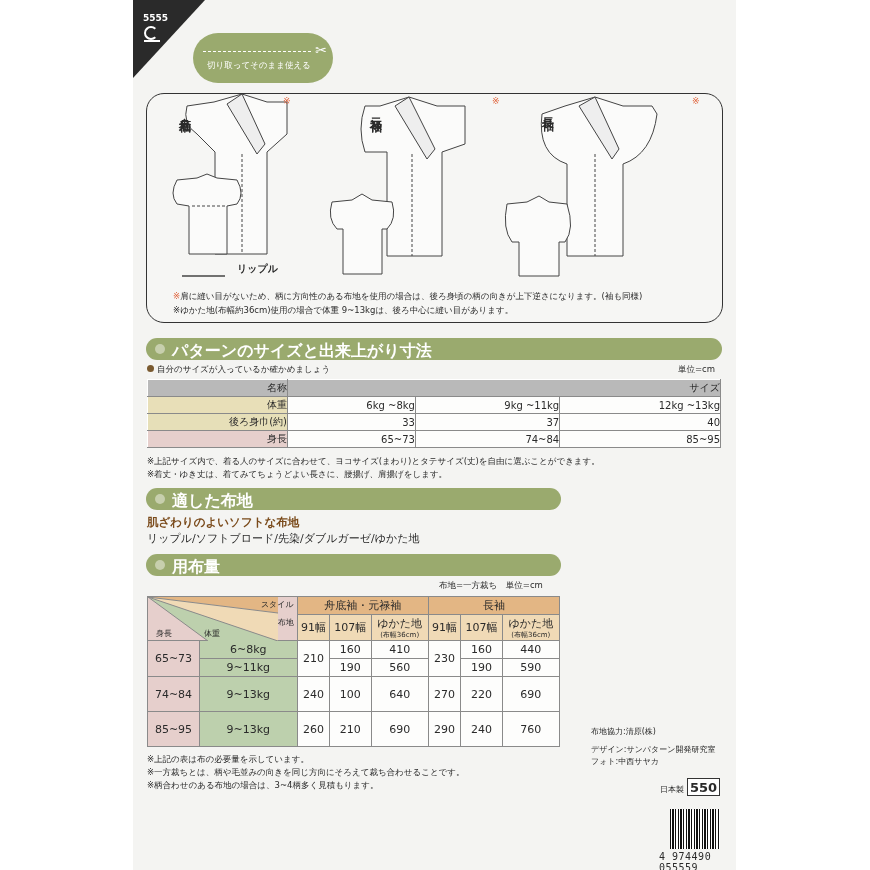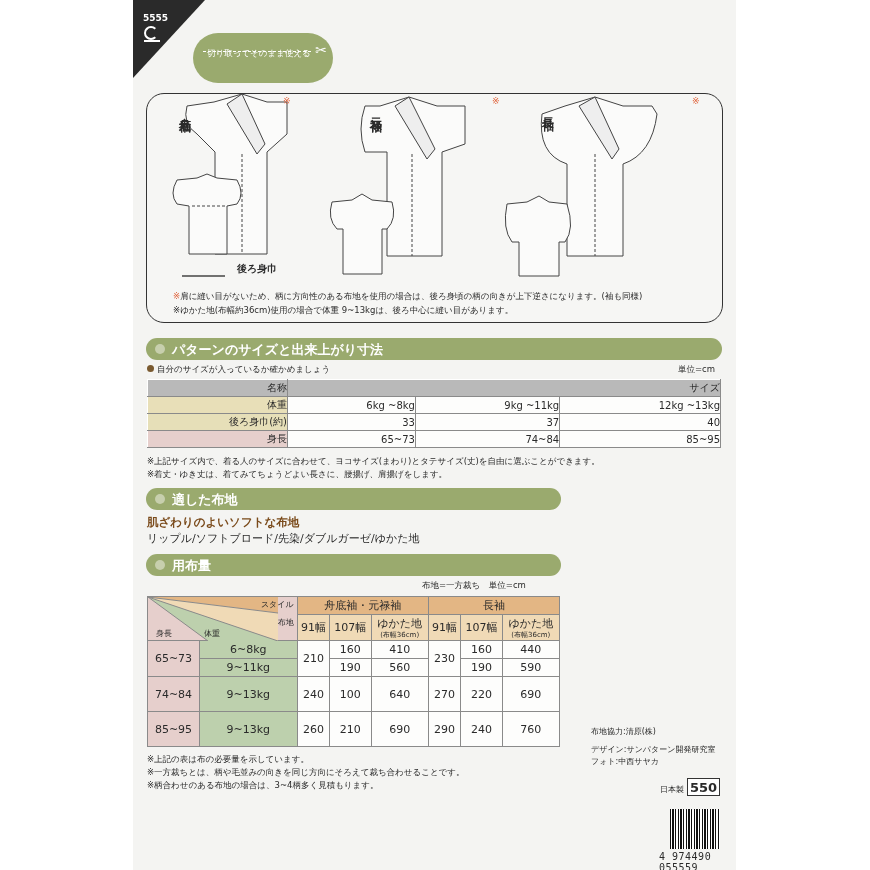--- a/index.html
+++ b/index.html
@@ -6,29 +6,29 @@
   html,body{width:870px;height:870px;background:#ffffff;overflow:hidden}
   body{font-family:"DejaVu Sans","Liberation Sans",sans-serif;color:#2a2a2a}
   .page{position:absolute;left:133px;top:0;width:603px;height:870px;background:#f4f4f2}
   .corner{position:absolute;left:0;top:0;width:0;height:0;border-top:78px solid #2a2a2a;border-right:72px solid transparent}
   .code{position:absolute;left:10px;top:13px;color:#fff;font-size:9px;font-weight:bold;letter-spacing:0}
   .logo{position:absolute;left:11px;top:26px;width:14px;height:14px;border:2px solid #fff;border-radius:50%;border-right-color:transparent}
   .logo:after{content:"";position:absolute;left:-2px;bottom:-4px;width:16px;height:2px;background:#fff}
   .badge{position:absolute;left:60px;top:33px;width:140px;height:50px;background:#9aaa6e;border-radius:25px;color:#fff;padding:11px 0 0 14px}
   .badge .dash{position:absolute;left:10px;top:18px;width:108px;border-top:1px dashed #fff}
   .badge .scis{position:absolute;right:6px;top:10px;font-size:14px;line-height:14px}
-  .badge .small{font-size:8.5px;display:block;margin-top:4px;line-height:10px}
+  .badge .small{font-size:8.5px;display:block;margin-top:16px;line-height:10px}
   .badge .big{font-size:11.5px;font-weight:bold;display:block;line-height:15px;color:#2a2a2a}
   .intro{position:absolute;left:210px;top:34px;width:385px;font-size:11.5px;line-height:18px;color:#2a2a2a}
   .diagram{position:absolute;left:13px;top:93px;width:577px;height:230px;border:1.5px solid #333;border-radius:18px;background:#f6f6f4}
   .lbl-v{position:absolute;font-size:12px;writing-mode:vertical-rl;letter-spacing:1px;font-weight:bold}
   .back-lbl{position:absolute;font-size:10px;font-weight:bold}
   .note{position:absolute;left:26px;font-size:8.5px;line-height:12px}
   .note .red{color:#e0623a}
-  .sec{position:absolute;left:13px;height:22px;background:#9aaa6e;border-radius:11px;color:#fff;font-size:13px;font-weight:bold;padding:3px 0 13px 26px}
+  .sec{position:absolute;left:13px;height:22px;background:#9aaa6e;border-radius:11px;color:#fff;font-size:16px;font-weight:bold;padding:3px 0 13px 26px}
   .sec:before{content:"";position:absolute;left:9px;top:6px;width:10px;height:10px;border-radius:50%;background:#c7cfad}
   .sub{position:absolute;font-size:8.5px}
   .dot{display:inline-block;width:7px;height:7px;border-radius:50%;background:#7a5a30;margin-right:3px}
   table{border-collapse:collapse;position:absolute}
   .t1{left:14px;top:379px;width:574px;font-size:10px}
   .t1 td{border:1px solid #fff;height:17px;text-align:right;background:#fdfdfc;border-bottom:1px solid #8a8a8a;border-right:1px solid #8a8a8a}
   .t1 tr.h td{background:#b9b9b9}
   .t1 td.k1{background:#e8dfb8;width:140px}
   .t1 td.k2{background:#e6dfb8}
   .t1 td.k3{background:#e6cfcc}
@@ -91,21 +91,21 @@
       </g>
       <g fill="#e0623a" font-size="9">
         <text x="136" y="10">※</text>
         <text x="345" y="10">※</text>
         <text x="545" y="10">※</text>
       </g>
     </svg>
     <div class="lbl-v" style="left:29px;top:14px">舟底袖</div>
     <div class="lbl-v" style="left:220px;top:14px">元禄袖</div>
     <div class="lbl-v" style="left:392px;top:14px">長袖</div>
-    <div class="back-lbl" style="left:90px;top:168px">後ろ身巾</div>
+    <div class="back-lbl" style="left:90px;top:168px">リップル</div>
     <div class="note" style="top:196px">
       <span class="red">※</span><span>肩に縫い目がないため、柄に方向性のある布地を使用の場合は、後ろ身頃の柄の向きが上下逆さになります。(袖も同様)</span>
     </div>
     <div class="note" style="top:210px">
       <span>※</span><span>ゆかた地(布幅約36cm)使用の場合で体重 9~13kgは、後ろ中心に縫い目があります。</span>
     </div>
   </div>
 
   <div class="sec" style="top:338px;width:576px">パターンのサイズと出来上がり寸法</div>
   <div class="sub" style="left:14px;top:364px"><span class="dot"></span><span>自分のサイズが入っているか確かめましょう</span></div>
@@ -138,21 +138,21 @@
   </tbody>
     </table>
   <div class="fn" style="left:14px;top:468px">※着丈・ゆき丈は、着てみてちょうどよい長さに、腰揚げ、肩揚げをします。</div>
   <div class="fn" style="left:14px;top:455px">※上記サイズ内で、着る人のサイズに合わせて、ヨコサイズ(まわり)とタテサイズ(丈)を自由に選ぶことができます。</div>
 
   <div class="sec" style="top:488px;width:415px">適した布地</div>
   <div class="fab-title">肌ざわりのよいソフトな布地</div>
   <div class="fab-list">リップル/ソフトブロード/先染/ダブルガーゼ/ゆかた地</div>
 
   <div class="sec" style="top:554px;width:415px">用布量</div>
-  <div class="sub" style="left:289px;top:580px">布地=一方裁ち　単位=cm</div>
+  <div class="sub" style="left:306px;top:580px">布地=一方裁ち　単位=cm</div>
 
   <table class="t2">
     <tbody>
         <tr>
       <td colspan="2" rowspan="2" style="padding:0;position:relative;height:44px;width:130px;background:#e6cfcc">
         <svg width="130" height="44">
           <polygon points="0,0 130,0 130,16" fill="#e3b684"></polygon>
           <polygon points="0,0 130,16 130,44" fill="#f0dab6"></polygon>
           <polygon points="0,0 130,44 60,44" fill="#bdd0ad"></polygon>
           <line x1="0" y1="0" x2="130" y2="16" stroke="#8a8a8a"></line>

